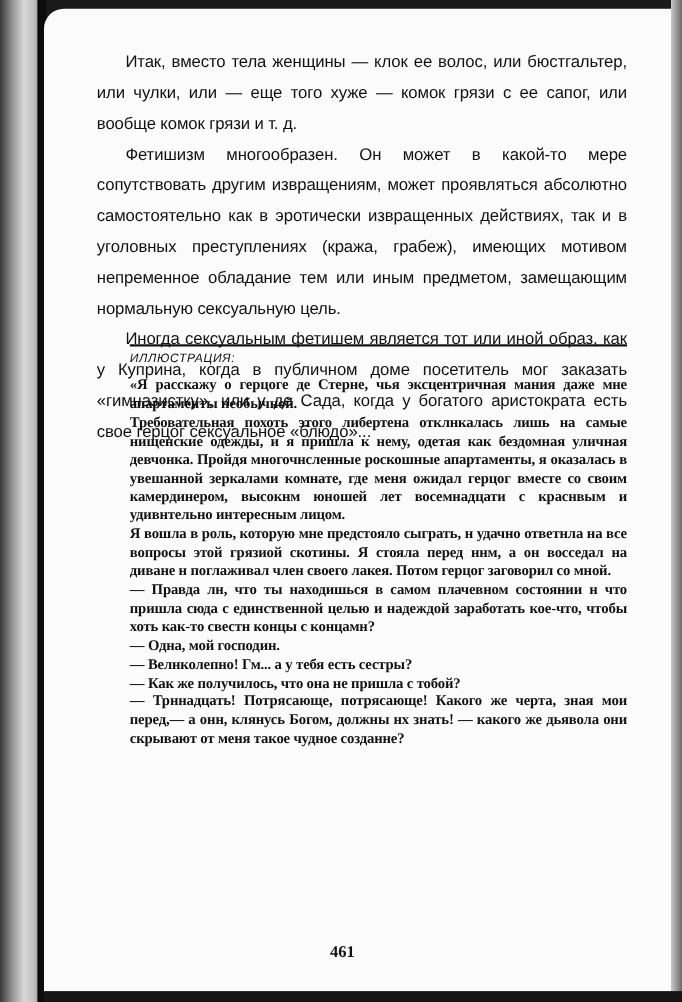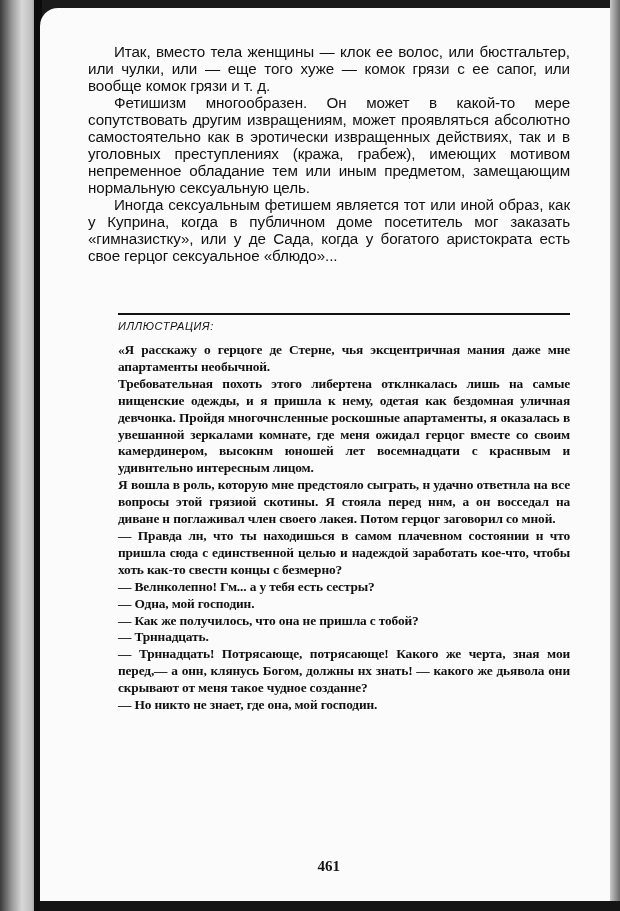--- a/index.html
+++ b/index.html
@@ -22,41 +22,41 @@
     background:#fbfbfb;
     border-top-left-radius:18px;
   }
   .right-edge {
     position:absolute; right:0; top:0; width:10px; height:911px;
     background:linear-gradient(to right, #c8c8c8, #6a6a6a);
   }
   .body-text {
     position:absolute; left:88px; top:43px; width:482px;
     font-family:"Liberation Sans", "DejaVu Sans", sans-serif;
-    font-size:15.2px; line-height:17px; text-align:justify;
+    font-size:15.2px; line-height:28px; text-align:justify;
     font-weight:500; letter-spacing:-0.1px;
   }
   .body-text p { margin:0; text-indent:26px; }
   .rule {
     position:absolute; left:118px; top:313px; width:452px; height:2px; background:#111;
   }
   .illus-head {
     position:absolute; left:118px; top:320px;
     font-family:"Liberation Sans", "DejaVu Sans", sans-serif;
     font-weight:normal; font-style:italic; font-size:11px; letter-spacing:0.6px;
   }
   .illus-text {
     position:absolute; left:118px; top:342px; width:452px;
     font-family:"Liberation Serif", "DejaVu Serif", serif;
     font-size:13.4px; line-height:16.9px; text-align:justify; font-weight:bold;
     letter-spacing:-0.15px;
   }
   .illus-text p { margin:0; }
   .page-number {
-    position:absolute; left:300px; top:858px; width:40px; text-align:right;
+    position:absolute; left:300px; top:858px; width:40px; text-align:left;
     font-family:"Liberation Serif", "DejaVu Serif", serif; font-weight:bold; font-size:15px;
   }
   .bottom-shadow {
     position:absolute; left:40px; bottom:0; width:580px; height:10px; background:#151515;
   }
 </style>
 </head>
 <body>
 
 <div class="left-page"></div>
@@ -70,23 +70,21 @@
   <p>Иногда сексуальным фетишем является тот или иной образ, как у Куприна, когда в публичном доме посетитель мог заказать «гимназистку», или у де Сада, когда у богатого аристократа есть свое герцог сексуальное «блюдо»...</p>
 </div>
 
 <div class="rule"></div>
 <div class="illus-head">ИЛЛЮСТРАЦИЯ:</div>
 
 <div class="illus-text">
   <p>«Я расскажу о герцоге де Стерне, чья эксцентричная мания даже мне апартаменты необычной.</p>
   <p>Требовательная похоть этого либертена отклнкалась лишь на самые нищенские одежды, и я пришла к нему, одетая как бездомная уличная девчонка. Пройдя многочнсленные роскошные апартаменты, я оказалась в увешанной зеркалами комнате, где меня ожидал герцог вместе со своим камердинером, высокнм юношей лет восемнадцати с краснвым и удивнтельно интересным лицом.</p>
   <p>Я вошла в роль, которую мне предстояло сыграть, н удачно ответнла на все вопросы этой грязиой скотины. Я стояла перед ннм, а он восседал на диване н поглаживал член своего лакея. Потом герцог заговорил со мной.</p>
-  <p>— Правда лн, что ты находишься в самом плачевном состоянии н что пришла сюда с единственной целью и надеждой заработать кое-что, чтобы хоть как-то свестн концы с безмерно?</p>
+  <p>— Правда лн, что ты находишься в самом плачевном состоянии н что пришла сюда с единственной целью и надеждой заработать кое-что, чтобы хоть как-то свестн концы с концамн?</p>
+  <p>— Одна, мой господин.</p>
   <p>— Велнколепно! Гм... а у тебя есть сестры?</p>
-  <p>— Одна, мой господин.</p>
   <p>— Как же получилось, что она не пришла с тобой?</p>
-  <p>— Трннадцать.</p>
   <p>— Трннадцать! Потрясающе, потрясающе! Какого же черта, зная мои перед,— а онн, клянусь Богом, должны нх знать! — какого же дьявола они скрывают от меня такое чудное созданне?</p>
-  <p>— Но никто не знает, где она, мой господин.</p>
 </div>
 
 <div class="page-number">461</div>
 <div class="bottom-shadow"></div>
 
 </body></html>

